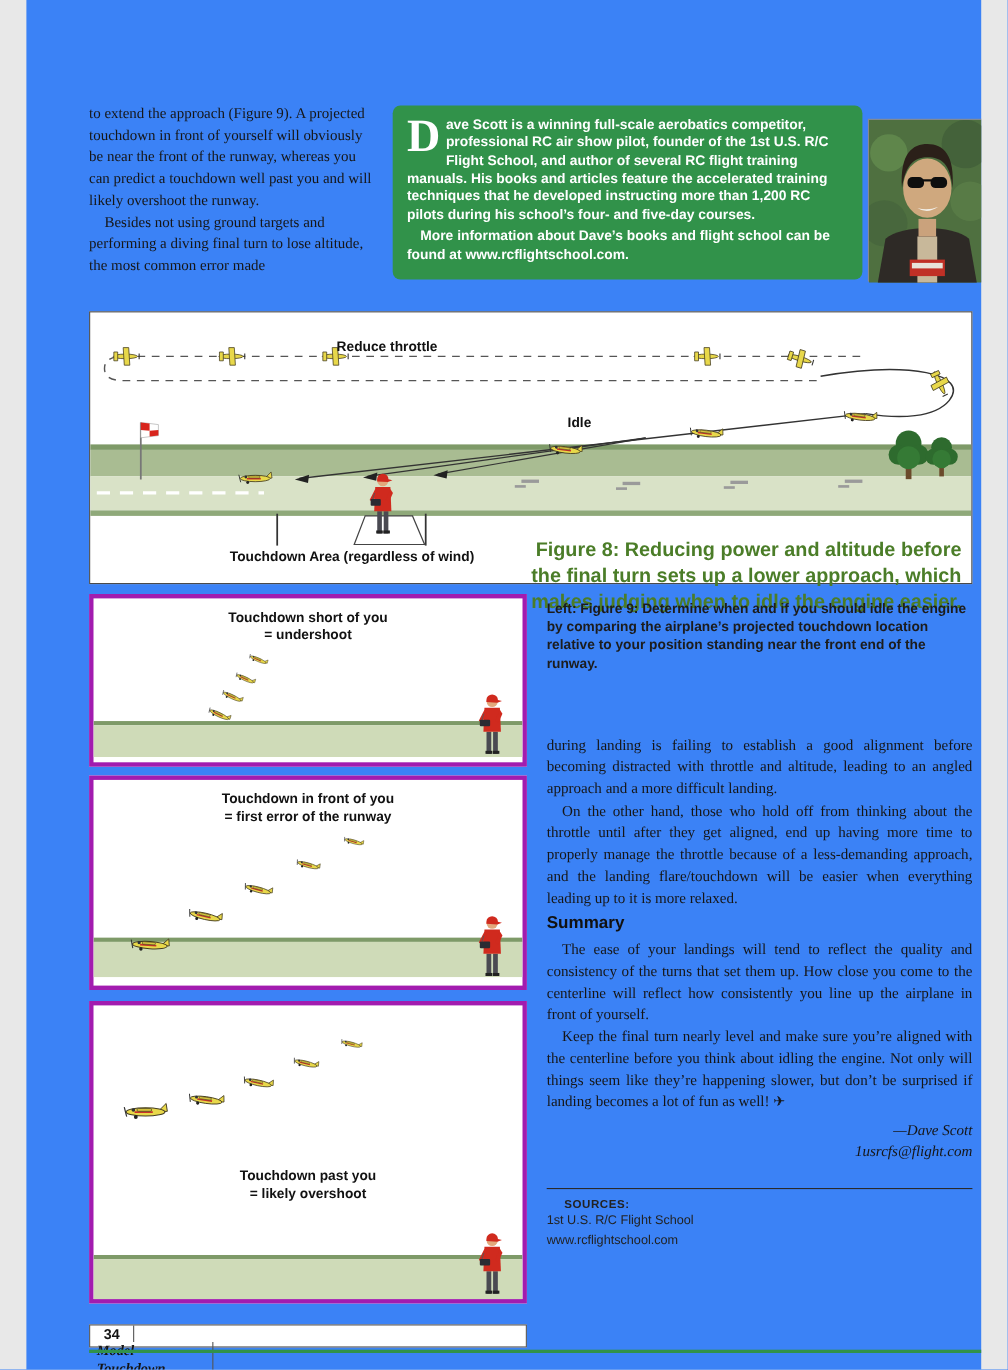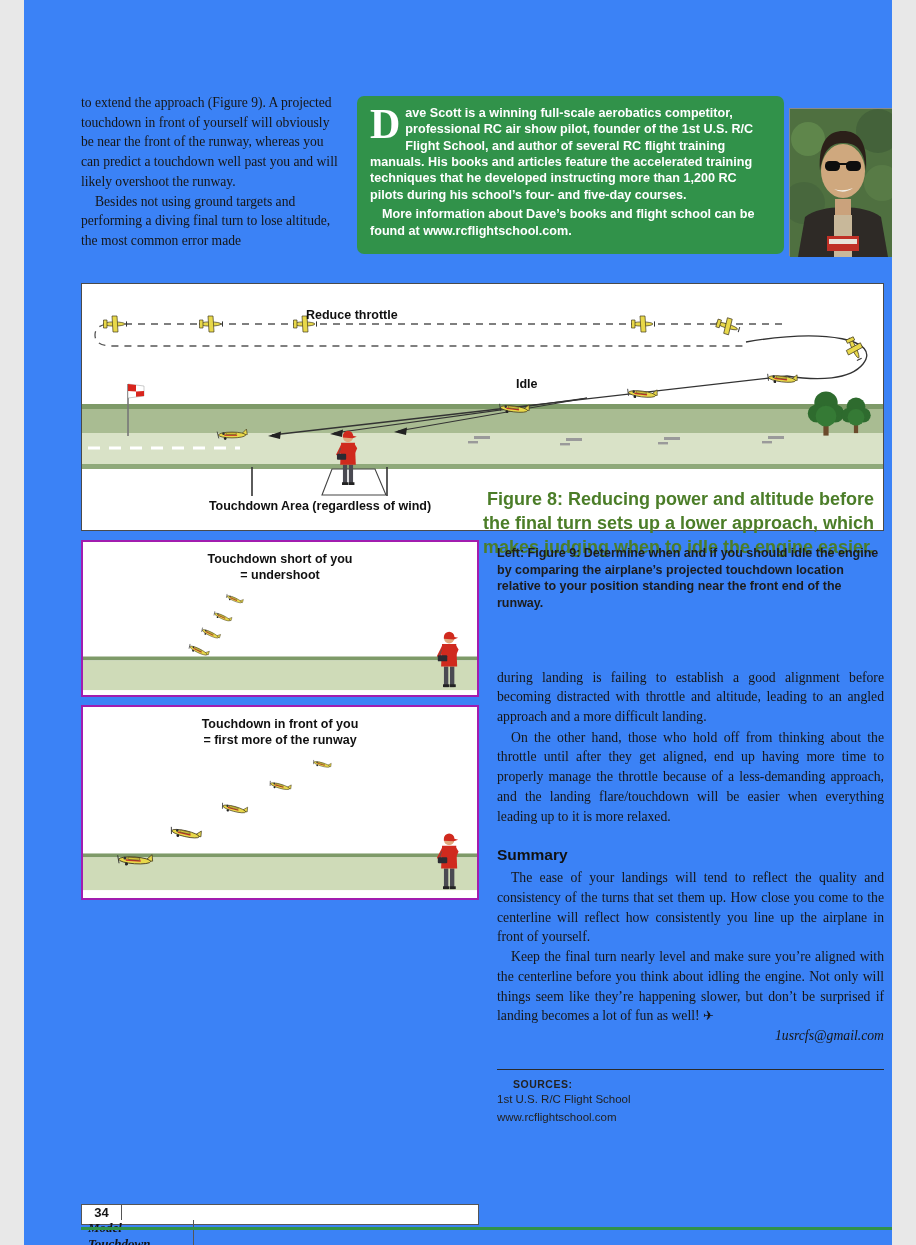--- a/index.html
+++ b/index.html
@@ -53,21 +53,21 @@
   .lbl-tda    { left:108px; top:215px; width:260px; text-align:center; white-space:normal; }
   .fig8-caption {
     position:absolute; left:382px; top:204px; width:410px;
     font-family:"Liberation Sans", sans-serif; font-weight:bold;
     font-size:18px; line-height:1.32; color:#4b7d28; text-align:right;
   }
 
   
   .panel {
     position:absolute; left:57px; width:398px;
-    border:2px solid #a21caf; background:#ffffff;
+    border:4px solid #a21caf; background:#ffffff;
   }
   .panel svg.scene { position:absolute; left:0; top:0; width:100%; height:100%; }
   .panel-title {
     position:absolute; left:0; width:100%; text-align:center;
     font-family:"Liberation Sans", sans-serif; font-weight:bold;
     font-size:12.5px; line-height:1.25; color:#111;
   }
   .panel-1 { top:540px;  height:157px; }
   .panel-2 { top:705px;  height:195px; }
   .panel-3 { top:910px;  height:275px; }
@@ -80,21 +80,21 @@
     font-family:"Liberation Sans", sans-serif; font-weight:bold;
     font-size:12.5px; line-height:1.33; color:#1c1c1c; text-align:left;
   }
   .bodytext {
     margin-top:56px; font-family:"Liberation Serif", serif;
     font-size:13.7px; line-height:1.44; text-align:justify; color:#161616;
   }
   .bodytext p + p { text-indent:14px; margin-top:1px; }
   .summary-heading {
     font-family:"Liberation Sans", sans-serif; font-weight:bold;
-    font-size:15.5px; margin-top:20px; color:#111;
+    font-size:15.5px; margin-top:5px; color:#111;
   }
   .summary-body {
     margin-top:4px; font-family:"Liberation Serif", serif;
     font-size:13.7px; line-height:1.44; text-align:justify; color:#161616;
   }
   .summary-body p { text-indent:14px; }
   .dingbat { font-family:"DejaVu Sans", sans-serif; font-size:13px; }
   .byline, .email {
     text-align:right; font-style:italic; font-family:"Liberation Serif", serif;
     font-size:13.7px; line-height:1.4; color:#161616;
@@ -298,40 +298,57 @@
       <rect x="0" y="152" width="396" height="33" fill="#cfdbb8"></rect>
       <use href="#plane-side" transform="translate(240,58) rotate(16) scale(0.52)"></use>
       <use href="#plane-side" transform="translate(198,80) rotate(16) scale(0.62)"></use>
       <use href="#plane-side" transform="translate(152,103) rotate(15) scale(0.74)"></use>
       <use href="#plane-side" transform="translate(103,128) rotate(13) scale(0.88)"></use>
       <use href="#plane-side" transform="translate(52,155) rotate(4) scale(1.0)"></use>
       <use href="#person-figure" transform="translate(368,184) scale(0.95)"></use>
     </svg>
     <div class="panel-title">
       <span style="display:block">Touchdown in front of you</span>
-      <span style="display:block">= first more of the runway</span>
-    </div>
-  </div>
-
+      <span style="display:block">= first error of the runway</span>
+    </div>
+  </div>
+
+  <div class="panel panel-3">
+    <svg class="scene" viewBox="0 0 396 273" preserveAspectRatio="none">
+      <rect x="0" y="232" width="396" height="4" fill="#7e9a68"></rect>
+      <rect x="0" y="236" width="396" height="37" fill="#cfdbb8"></rect>
+      <use href="#plane-side" transform="translate(238,36) rotate(15) scale(0.55)"></use>
+      <use href="#plane-side" transform="translate(196,54) rotate(14) scale(0.66)"></use>
+      <use href="#plane-side" transform="translate(152,72) rotate(12) scale(0.78)"></use>
+      <use href="#plane-side" transform="translate(104,88) rotate(8) scale(0.92)"></use>
+      <use href="#plane-side" transform="translate(48,99) scale(1.12)"></use>
+      <use href="#person-figure" transform="translate(368,268) scale(0.95)"></use>
+    </svg>
+    <div class="panel-title">
+      <span style="display:block">Touchdown past you</span>
+      <span style="display:block">= likely overshoot</span>
+    </div>
+  </div>
 
   <div class="right-col">
     <div class="fig9-caption">Left: Figure 9: Determine when and if you should idle the engine by comparing the airplane’s projected touchdown location relative to your position standing near the front end of the runway.</div>
 
     <div class="bodytext">
       <p>during landing is failing to establish a good alignment before becoming distracted with throttle and altitude, leading to an angled approach and a more difficult landing.</p>
       <p>On the other hand, those who hold off from thinking about the throttle until after they get aligned, end up having more time to properly manage the throttle because of a less-demanding approach, and the landing flare/touchdown will be easier when everything leading up to it is more relaxed.</p>
     </div>
 
     <div class="summary-heading">Summary</div>
     <div class="summary-body">
       <p>The ease of your landings will tend to reflect the quality and consistency of the turns that set them up. How close you come to the centerline will reflect how consistently you line up the airplane in front of yourself.</p>
       <p><span>Keep the final turn nearly level and make sure you’re aligned with the centerline before you think about idling the engine. Not only will things seem like they’re happening slower, but don’t be surprised if landing becomes a lot of fun as well!</span> <span class="dingbat">✈</span></p>
     </div>
 
-    <div class="email">1usrcfs@gmail.com</div>
+    <div class="byline">—Dave Scott</div>
+    <div class="email">1usrcfs@flight.com</div>
 
     <div class="sources">
       <div class="sources-heading">SOURCES:</div>
       <div class="sources-item">1st U.S. R/C Flight School</div>
       <div class="sources-item">www.rcflightschool.com</div>
     </div>
   </div>
 
   <div class="footer-bar">
     <div class="footer-cell cell-pagenum">34</div>

